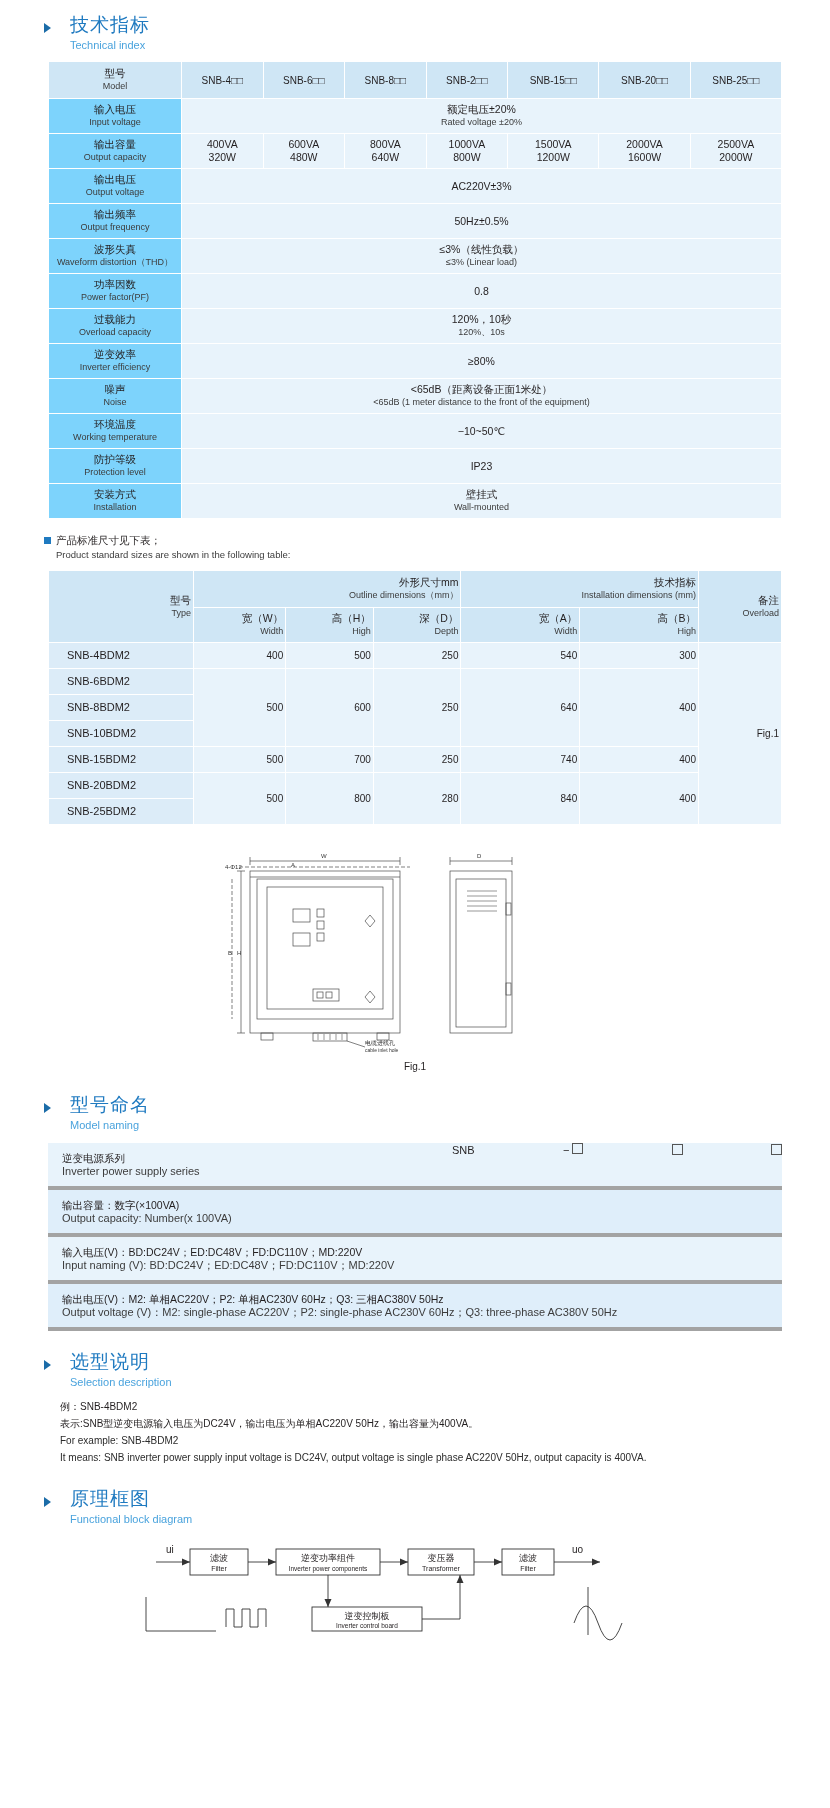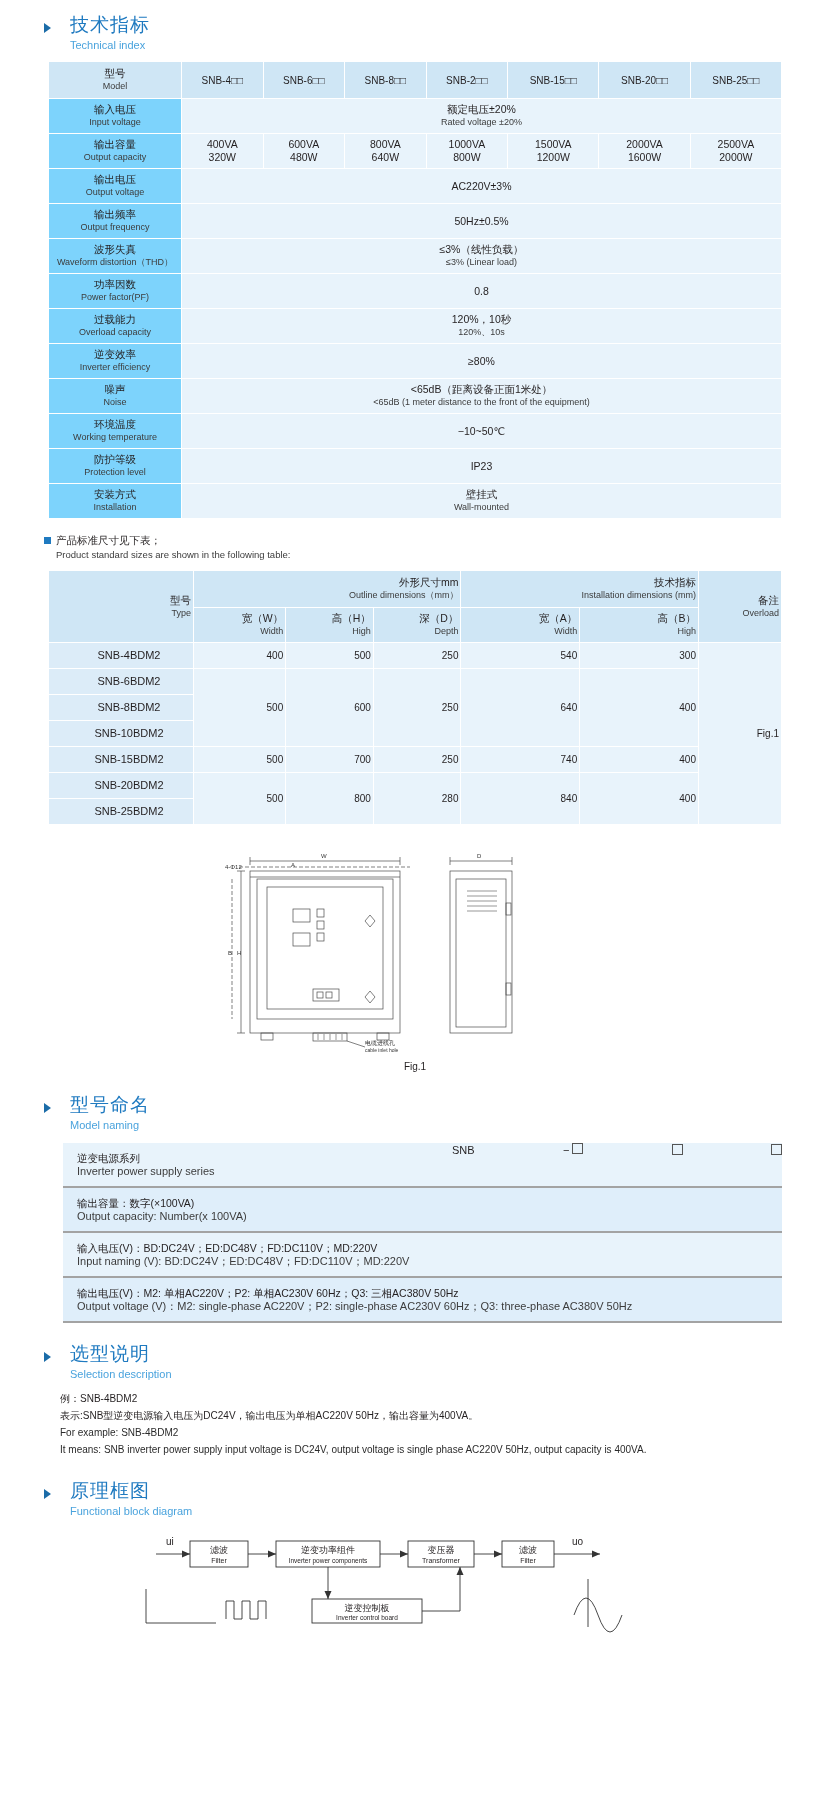--- a/index.html
+++ b/index.html
@@ -49,32 +49,31 @@
   .note .en{display:block;margin-left:12px;font-size:9.5px;color:#3c3c3c;}
 
   
   .size-table{width:734px;margin:8px 0 0 48px;font-size:10px;}
   .size-table td{
     border:1px solid #ffffff;background:#e8f3fb;text-align:right;vertical-align:middle;
     padding:6px 2px;line-height:13px;
   }
   .size-table td.h1{background:#cfe6f5;padding:5px 2px;}
   .size-table td.h2{background:#cfe6f5;padding:4px 2px;}
-  .size-table td.type{background:#dcecf8;text-align:center;padding-left:18px;font-size:11px;}
+  .size-table td.type{background:#dcecf8;text-align:left;padding-left:18px;font-size:11px;}
 
   
   .figure-wrap{width:830px;margin-top:18px;text-align:center;}
   .fig-caption{font-size:10px;margin-top:4px;}
 
   
   .naming{width:734px;margin:10px 0 0 48px;font-size:10px;}
   .naming .row{
-    background:#e8f3fb;border-bottom:2px solid #a3a3a3;padding:8px 14px;position:relative;
+    background:#e8f3fb;border-bottom:4px solid #a3a3a3;padding:8px 14px;position:relative;
     min-height:26px;
-    margin-left:15px;
   }
   .naming .row.alt{background:#dfeefa;}
   .naming .cn{display:block;font-size:10.5px;line-height:14px;}
   .naming .en{display:block;font-size:11px;line-height:13px;color:#3c3c3c;}
   .naming .codes{position:absolute;right:0;top:0;width:330px;display:flex;align-items:center;
       justify-content:space-between;font-size:11px;}
   .naming .codes .snb{font-weight:normal;}
   .sqbox{display:inline-block;width:9px;height:9px;border:1px solid #555;}
 
   

